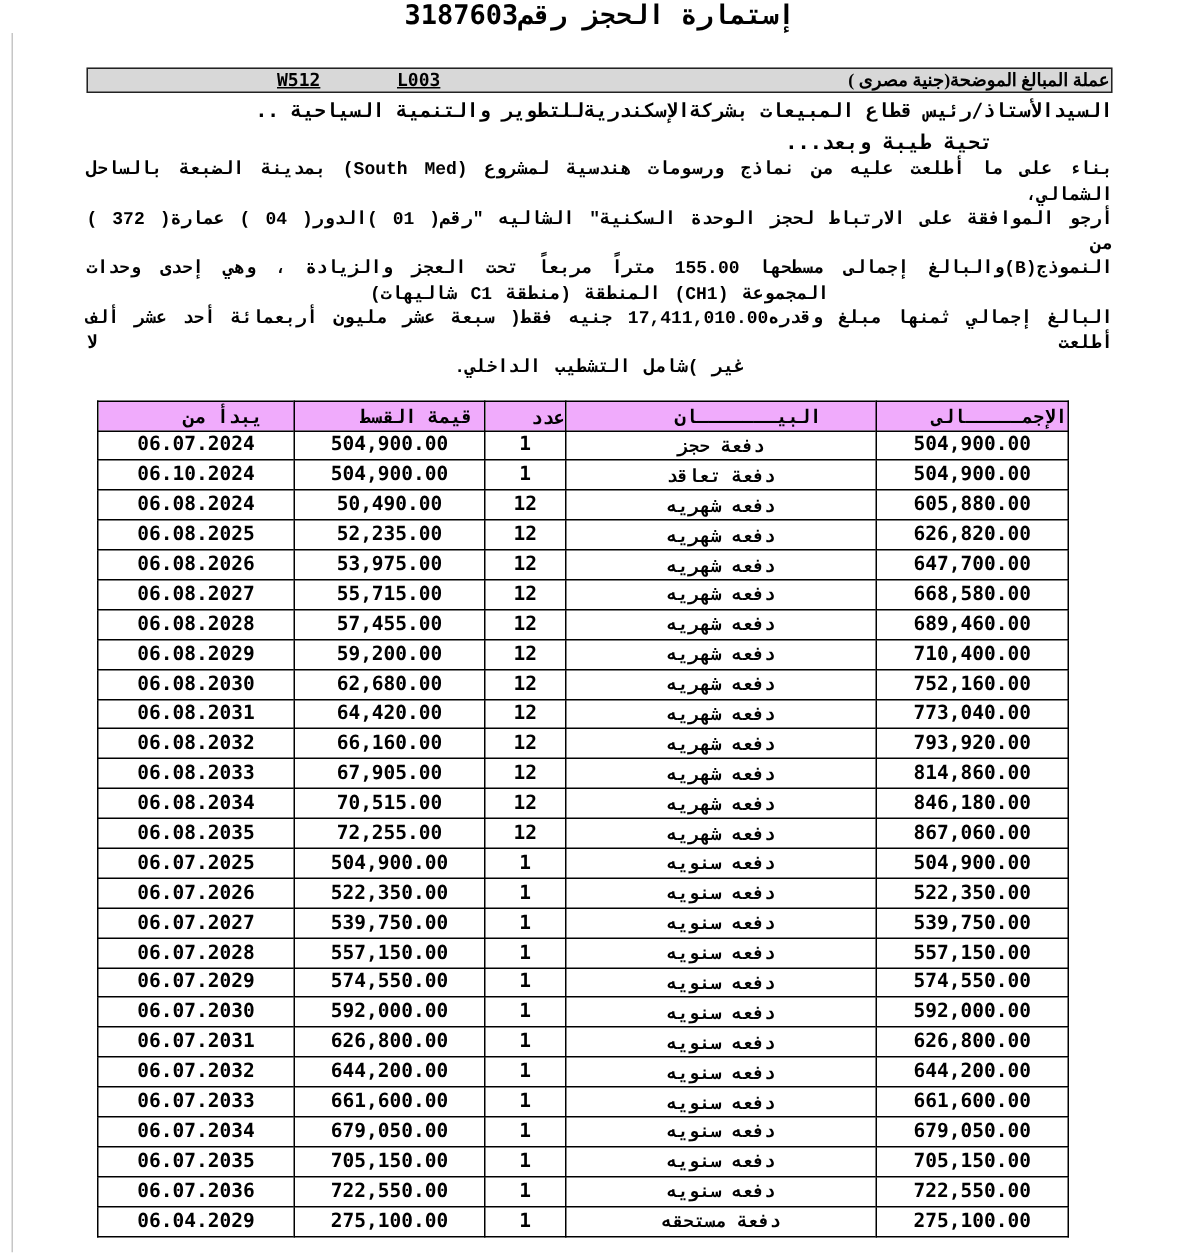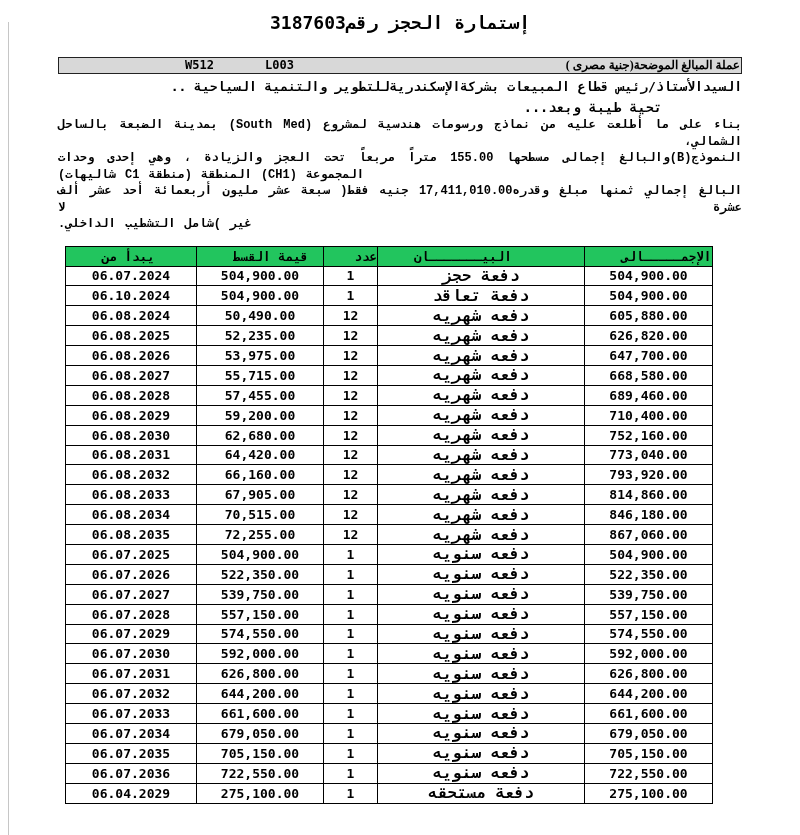--- a/index.html
+++ b/index.html
@@ -4,71 +4,72 @@
 <style>
   html,body{margin:0;padding:0;}
   body{
     width:800px;height:835px;overflow:hidden;position:relative;
     background:#ffffff;color:#000;
     font-family:"DejaVu Sans Mono","DejaVu Sans",monospace;
     font-weight:bold;direction:rtl;
   }
   .page-edge{position:absolute;left:8px;top:22px;bottom:0;width:1px;background:#c6c6c6;}
   .title{
-    text-align:center;font-size:18px;line-height:22px;padding-top:12px;
+    text-align:center;font-size:18px;line-height:22px;padding-top:0;
     letter-spacing:0.5px;
   }
   .currency-bar{
     margin:23px 58px 0 58px;height:15px;background:#d8d8d8;
     border:1px solid #222;position:relative;font-size:12px;line-height:15px;
   }
   .bar-label{position:absolute;right:1px;top:0;white-space:nowrap;font-family:Liberation Serif, serif;}
-  .bar-code{position:absolute;top:0;direction:ltr;}
+  .bar-code{position:absolute;top:0;direction:ltr;text-decoration:underline;}
   .bar-code-w{left:126px;}
   .bar-code-l{left:206px;}
   .salutation{margin:5px 58px 0 58px;font-size:13px;line-height:16px;}
   .greeting{margin:4px 138px 0 58px;font-size:13.5px;line-height:16px;}
   .body-block{margin:2px 58px 0 58px;font-size:12px;line-height:16.5px;font-family:Liberation Mono, monospace;}
   .jline{text-align:justify;text-align-last:justify;word-spacing:2px;}
-  .rline{text-align:left;word-spacing:2px;}
+  .rline{text-align:center;word-spacing:2px;}
   table{
     border-collapse:collapse;table-layout:fixed;
     width:647px;margin:13px 87px 0 66px;
   }
   th,td{border:1.5px solid #000;overflow:hidden;white-space:nowrap;padding:0;}
   th{
-    background:#22c55e;height:19px;font-size:12.5px;text-align:left;
+    background:#f0abfc;height:19px;font-size:12.5px;text-align:center;
     font-weight:bold;
     padding-left:36px;
   }
   td{height:18.9px;font-size:13px;text-align:center;vertical-align:middle;line-height:1;}
   td.num{direction:ltr;}
-  td.desc{font-size:16px;margin-top:46px;}
+  td.desc{font-size:12px;margin-top:46px;}
 </style>
 </head>
 <body>
 
 <div class="page-edge"></div>
 
 <div class="title">إستمارة الحجز رقم3187603</div>
 
 <div class="currency-bar">
   <span class="bar-label">عملة المبالغ الموضحة(جنية مصرى )</span>
   <span class="bar-code bar-code-w">W512</span>
   <span class="bar-code bar-code-l">L003</span>
 </div>
 
 <div class="salutation">السيدالأستاذ/رئيس قطاع المبيعات بشركةالإسكندريةللتطوير والتنمية السياحية ..</div>
 <div class="greeting">تحية طيبة وبعد...</div>
 
 <div class="body-block">
   <div class="jline">بناء على ما أطلعت عليه من نماذج ورسومات هندسية لمشروع (South Med) بمدينة الضبعة بالساحل الشمالي،</div>
+  <div class="jline">أرجو الموافقة على الارتباط لحجز الوحدة السكنية" الشاليه "رقم( 01 )الدور( 04 ) عمارة( 372 ) من</div>
   <div class="jline">النموذج(B)والبالغ إجمالى مسطحها 155.00 متراً مربعاً تحت العجز والزيادة ، وهي إحدى وحدات</div>
   <div class="rline">المجموعة (CH1) المنطقة (منطقة C1 شاليهات)</div>
-  <div class="jline">البالغ إجمالي ثمنها مبلغ وقدره17,411,010.00 جنيه فقط( سبعة عشر مليون أربعمائة أحد عشر ألف عشرة لا</div>
+  <div class="jline">البالغ إجمالي ثمنها مبلغ وقدره17,411,010.00 جنيه فقط( سبعة عشر مليون أربعمائة أحد عشر ألف أطلعت لا</div>
   <div class="rline">غير )شامل التشطيب الداخلي.</div>
 </div>
 
 <table>
   <colgroup>
     <col style="width:128px">
       <col style="width:207px">
       <col style="width:54px">
       <col style="width:127px">
       <col style="width:131px">

